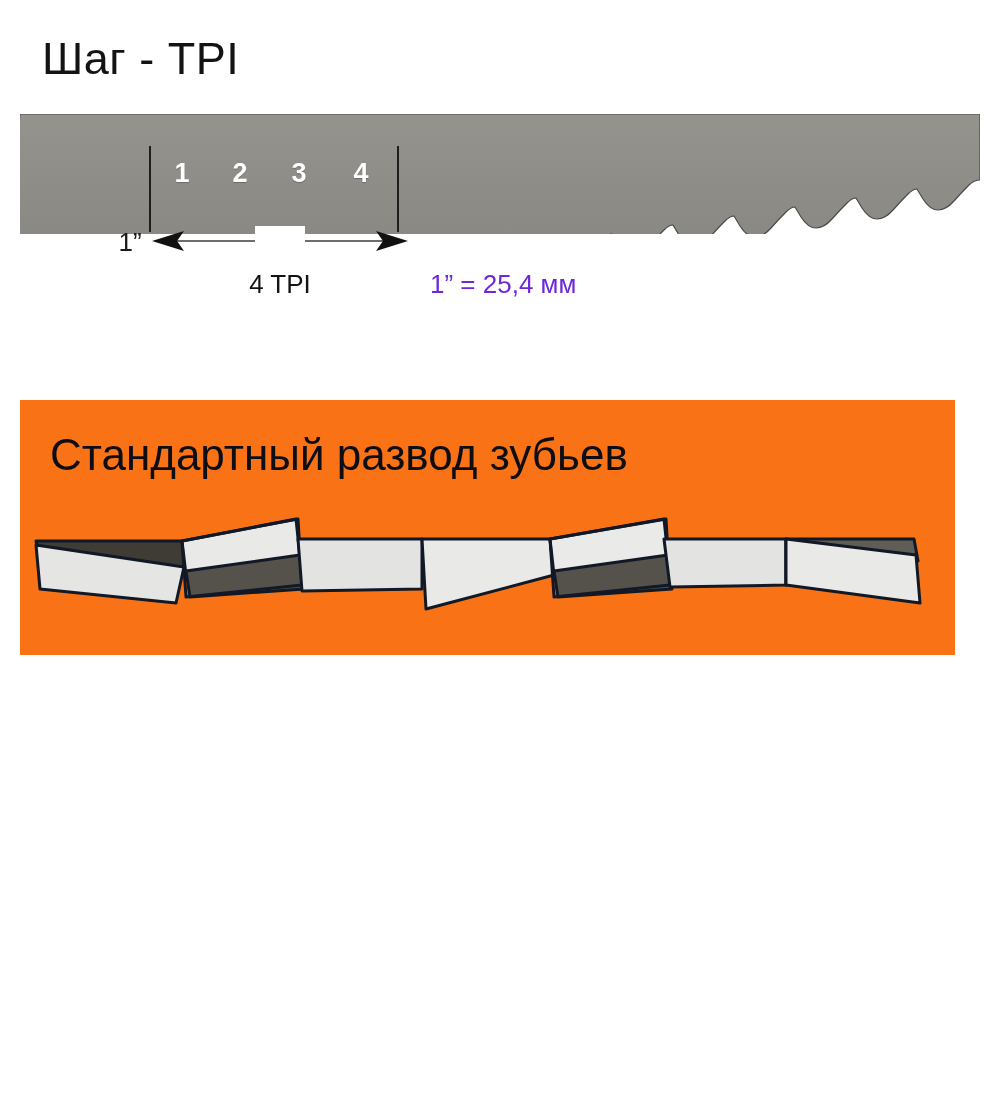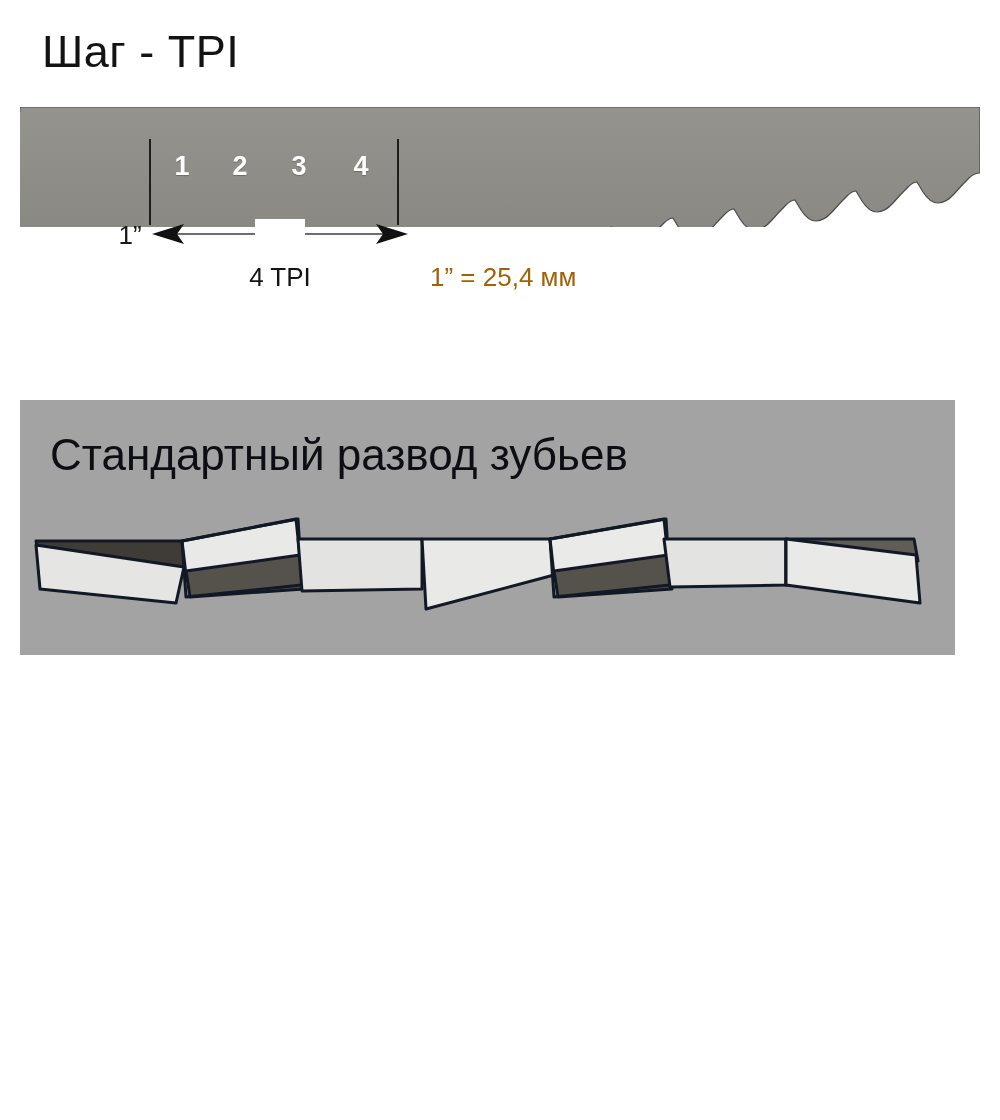--- a/index.html
+++ b/index.html
@@ -16,21 +16,21 @@
   .abs{position:absolute;}
   .heading{
     font-size:45px;
     color:#131313;
     letter-spacing:0.5px;
     white-space:nowrap;
     font-weight:400;
   }
 
   
-  #sec-pitch{left:0;top:4px;width:1000px;height:330px;}
+  #sec-pitch{left:0;top:11px;width:1000px;height:330px;}
   #pitch-title{left:42px;top:22px;}
 
   #pitch-blade-wrap{left:20px;top:103px;width:960px;height:120px;}
   #pitch-blade-svg{display:block;}
 
   .tnum{
     position:absolute;
     color:#ffffff;
     font-size:27px;
     font-weight:bold;
@@ -47,25 +47,25 @@
   #dim-wrap{left:150px;top:215px;width:260px;height:46px;}
   #dim-label{
     position:absolute;left:0;top:216px;width:260px;
     text-align:center;font-size:26px;color:#1a1a1a;
   }
   #tpi-label{
     left:150px;top:258px;width:260px;text-align:center;
     font-size:26px;font-weight:normal;color:#131313;
   }
   #inch-label{
-    left:430px;top:258px;font-size:26px;color:#a16207;white-space:nowrap;
+    left:430px;top:258px;font-size:26px;color:#6d28d9;white-space:nowrap;
   }
 
   
-  #sec-set{left:20px;top:400px;width:935px;height:255px;background:#a3a3a3;}
+  #sec-set{left:20px;top:400px;width:935px;height:255px;background:#f97316;}
   #set-title{
     position:absolute;left:30px;top:30px;
     font-size:44px;color:#0d0d14;white-space:nowrap;font-weight:400;
   }
   #set-svg{position:absolute;left:14px;top:105px;}
 
   
   #sec-hook{left:0;top:770px;width:1000px;height:350px;}
 </style>
 </head>

